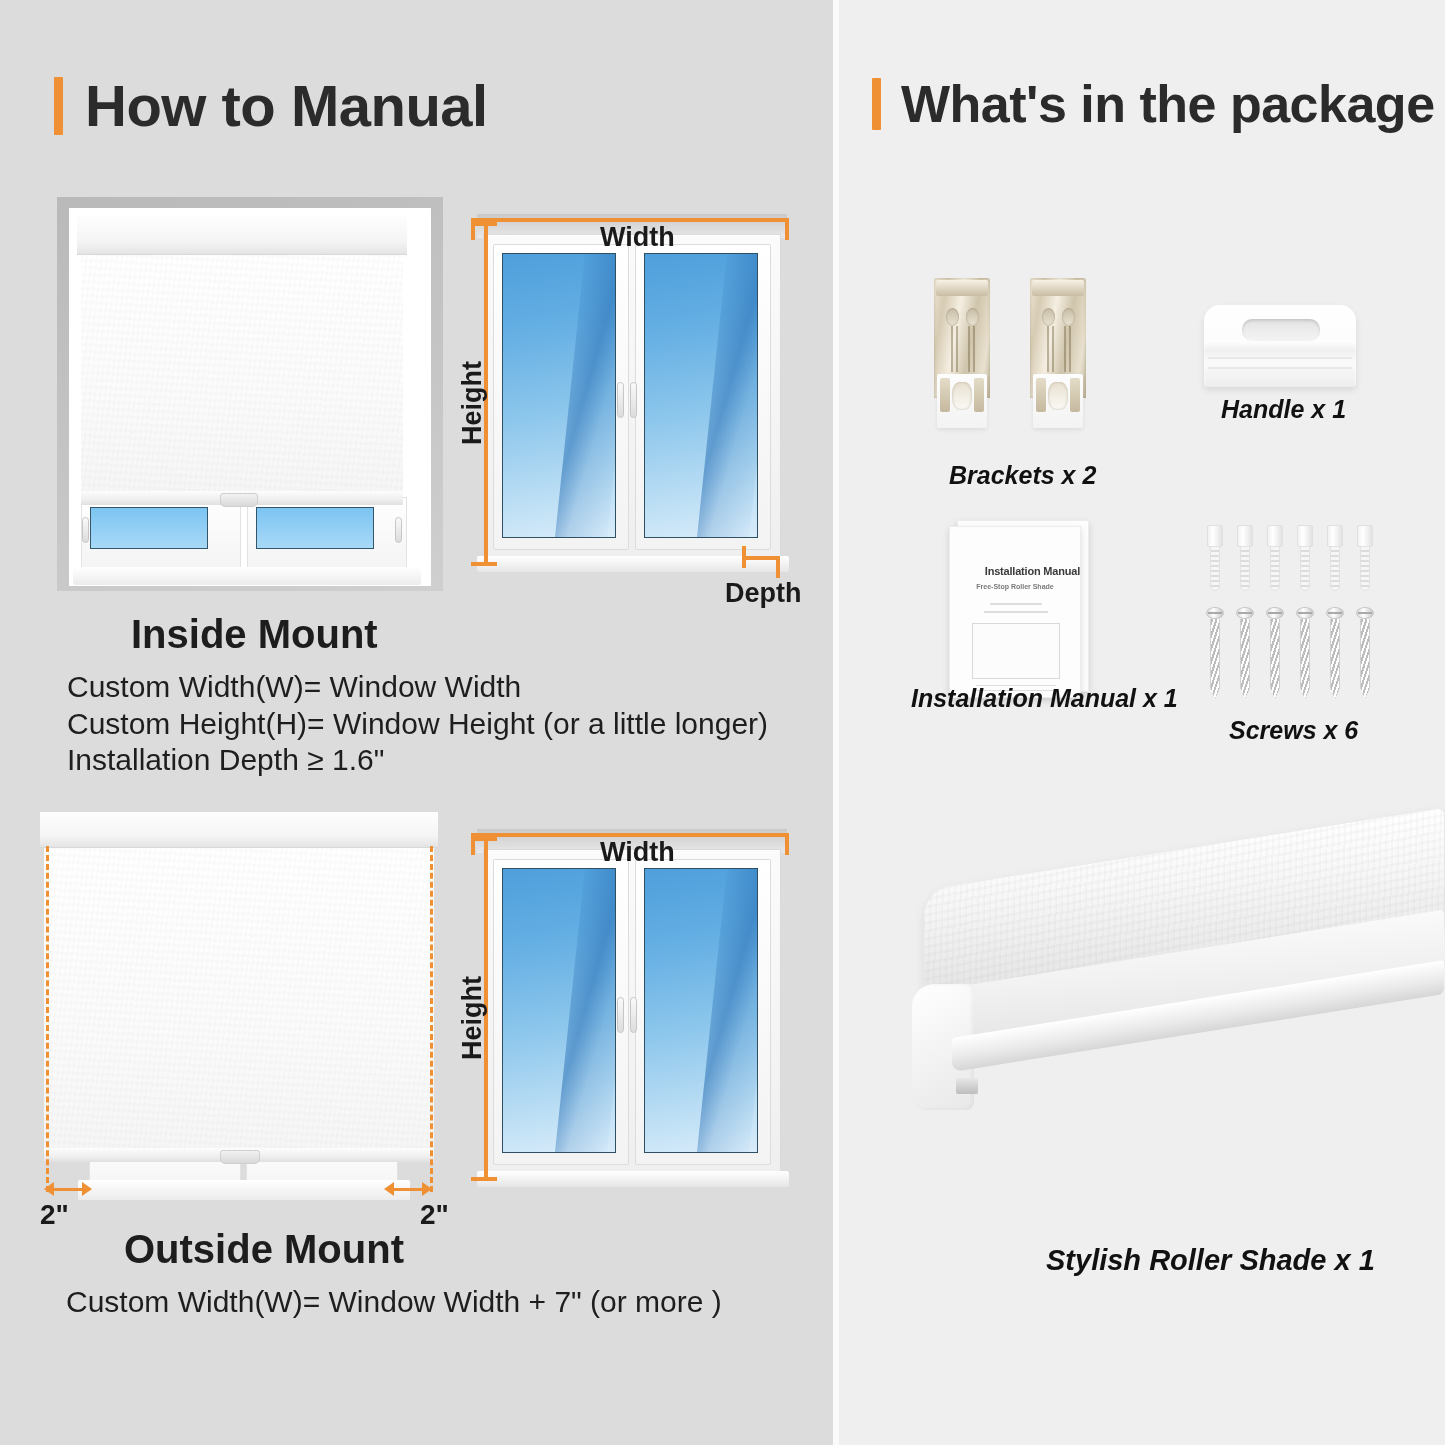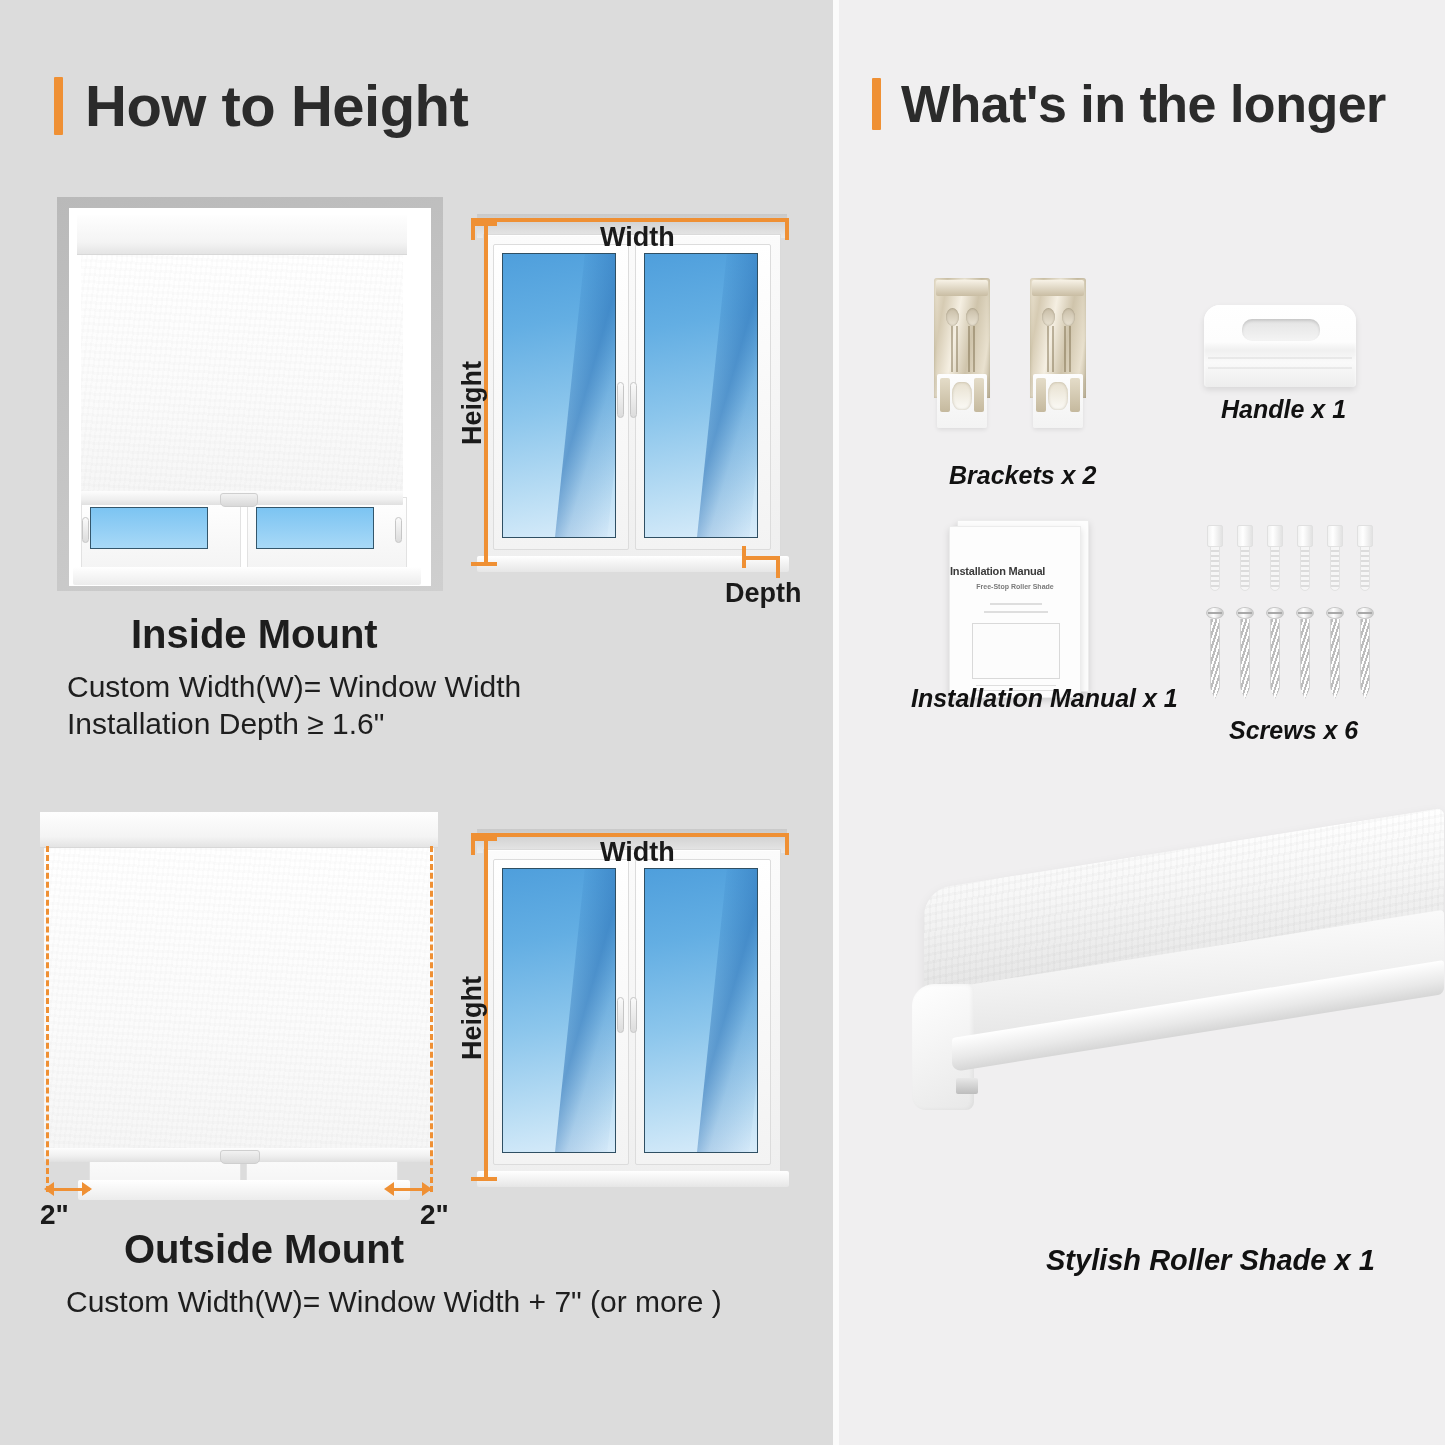--- a/index.html
+++ b/index.html
@@ -154,21 +154,21 @@
   }
   .handle-ridge { position:absolute; height:2px; background:rgba(0,0,0,.055); }
 
   
   .manual-sheet {
     position:absolute; background:#fdfdfd;
     box-shadow:0 3px 7px rgba(0,0,0,.13); border:1px solid #ececec;
   }
   .manual-title {
     position:absolute; font-size:11px; font-weight:bold; color:#3a3a3a;
-    text-align:left; width:100%; letter-spacing:-0.2px;
+    text-align:right; width:100%; letter-spacing:-0.2px;
   }
   .manual-sub {
     position:absolute; font-size:7px; font-weight:bold; color:#7a7a7a;
     text-align:center; width:100%;
   }
   .manual-line { position:absolute; height:2px; background:#dedede; }
   .manual-box { position:absolute; border:1px solid #d9d9d9; background:#fcfcfc; }
 
   
   .anchor { position:absolute; width:16px; height:66px; }
@@ -228,21 +228,21 @@
 </style>
 </head>
 <body>
 
 <div class="page">
 
   <div class="panel-left">
 
     <div class="heading" id="heading-left">
       <div class="hbar"></div>
-      <div class="htxt">How to Height</div>
+      <div class="htxt">How to Manual</div>
     </div>
 
     <div class="winfig" style="left:57px; top:197px; width:386px; height:394px;">
       <div class="recess" style="left:0; top:0; width:386px; height:394px;"></div>
       <div class="recess-inner" style="left:12px; top:11px; width:362px; height:378px;"></div>
 
       <div class="sashframe" style="left:24px; top:300px; width:160px; height:86px;"></div>
       <div class="sashframe" style="left:190px; top:300px; width:160px; height:86px;"></div>
       <div class="glasspane" style="left:33px; top:310px; width:118px; height:42px;"></div>
       <div class="glasspane" style="left:199px; top:310px; width:118px; height:42px;"></div>
@@ -283,20 +283,21 @@
 
       <div class="dimlabel" style="left:145px; top:22px;">Width</div>
       <div class="dimlabel vert" style="left:2px; top:245px;">Height</div>
       <div class="dimlabel" style="left:270px; top:378px;">Depth</div>
     </div>
 
     <div class="mount-title" style="left:131px; top:612px;">Inside Mount</div>
 
     <div class="mount-lines" style="left:67px; top:669px;">
       <div>Custom Width(W)= Window Width</div>
+      <div>Custom Height(H)= Window Height (or a little longer)</div>
       <div>Installation Depth ≥ 1.6"</div>
     </div>
 
     <div class="winfig" style="left:34px; top:812px; width:410px; height:395px;">
 
       <div class="sashframe" style="left:55px; top:328px; width:152px; height:56px;"></div>
       <div class="sashframe" style="left:212px; top:328px; width:152px; height:56px;"></div>
       <div class="sill" style="left:44px; top:368px; width:332px; height:20px;"></div>
 
       <div class="valance" style="left:6px; top:0; width:398px; height:36px;"></div>
@@ -350,21 +351,21 @@
       <div>Custom Width(W)= Window Width + 7" (or more )</div>
     </div>
   </div>
 
   <div class="divider"></div>
 
   <div class="panel-right">
 
     <div class="heading" id="heading-right" style="left:33px; top:74px;">
       <div class="hbar"></div>
-      <div class="htxt">What's in the longer</div>
+      <div class="htxt">What's in the package</div>
     </div>
 
     <div style="position:absolute; left:95px; top:278px;">
       <div class="bracket" style="left:0; top:0;">
         <div class="bk-body"></div>
           <div class="bk-top"></div>
         <div class="bk-hole" style="left:12px; top:30px;"></div>
         <div class="bk-hole" style="left:32px; top:30px;"></div>
         <div class="bk-rib" style="left:17px; top:48px; height:46px;"></div>
         <div class="bk-rib" style="left:22px; top:48px; height:46px;"></div>

